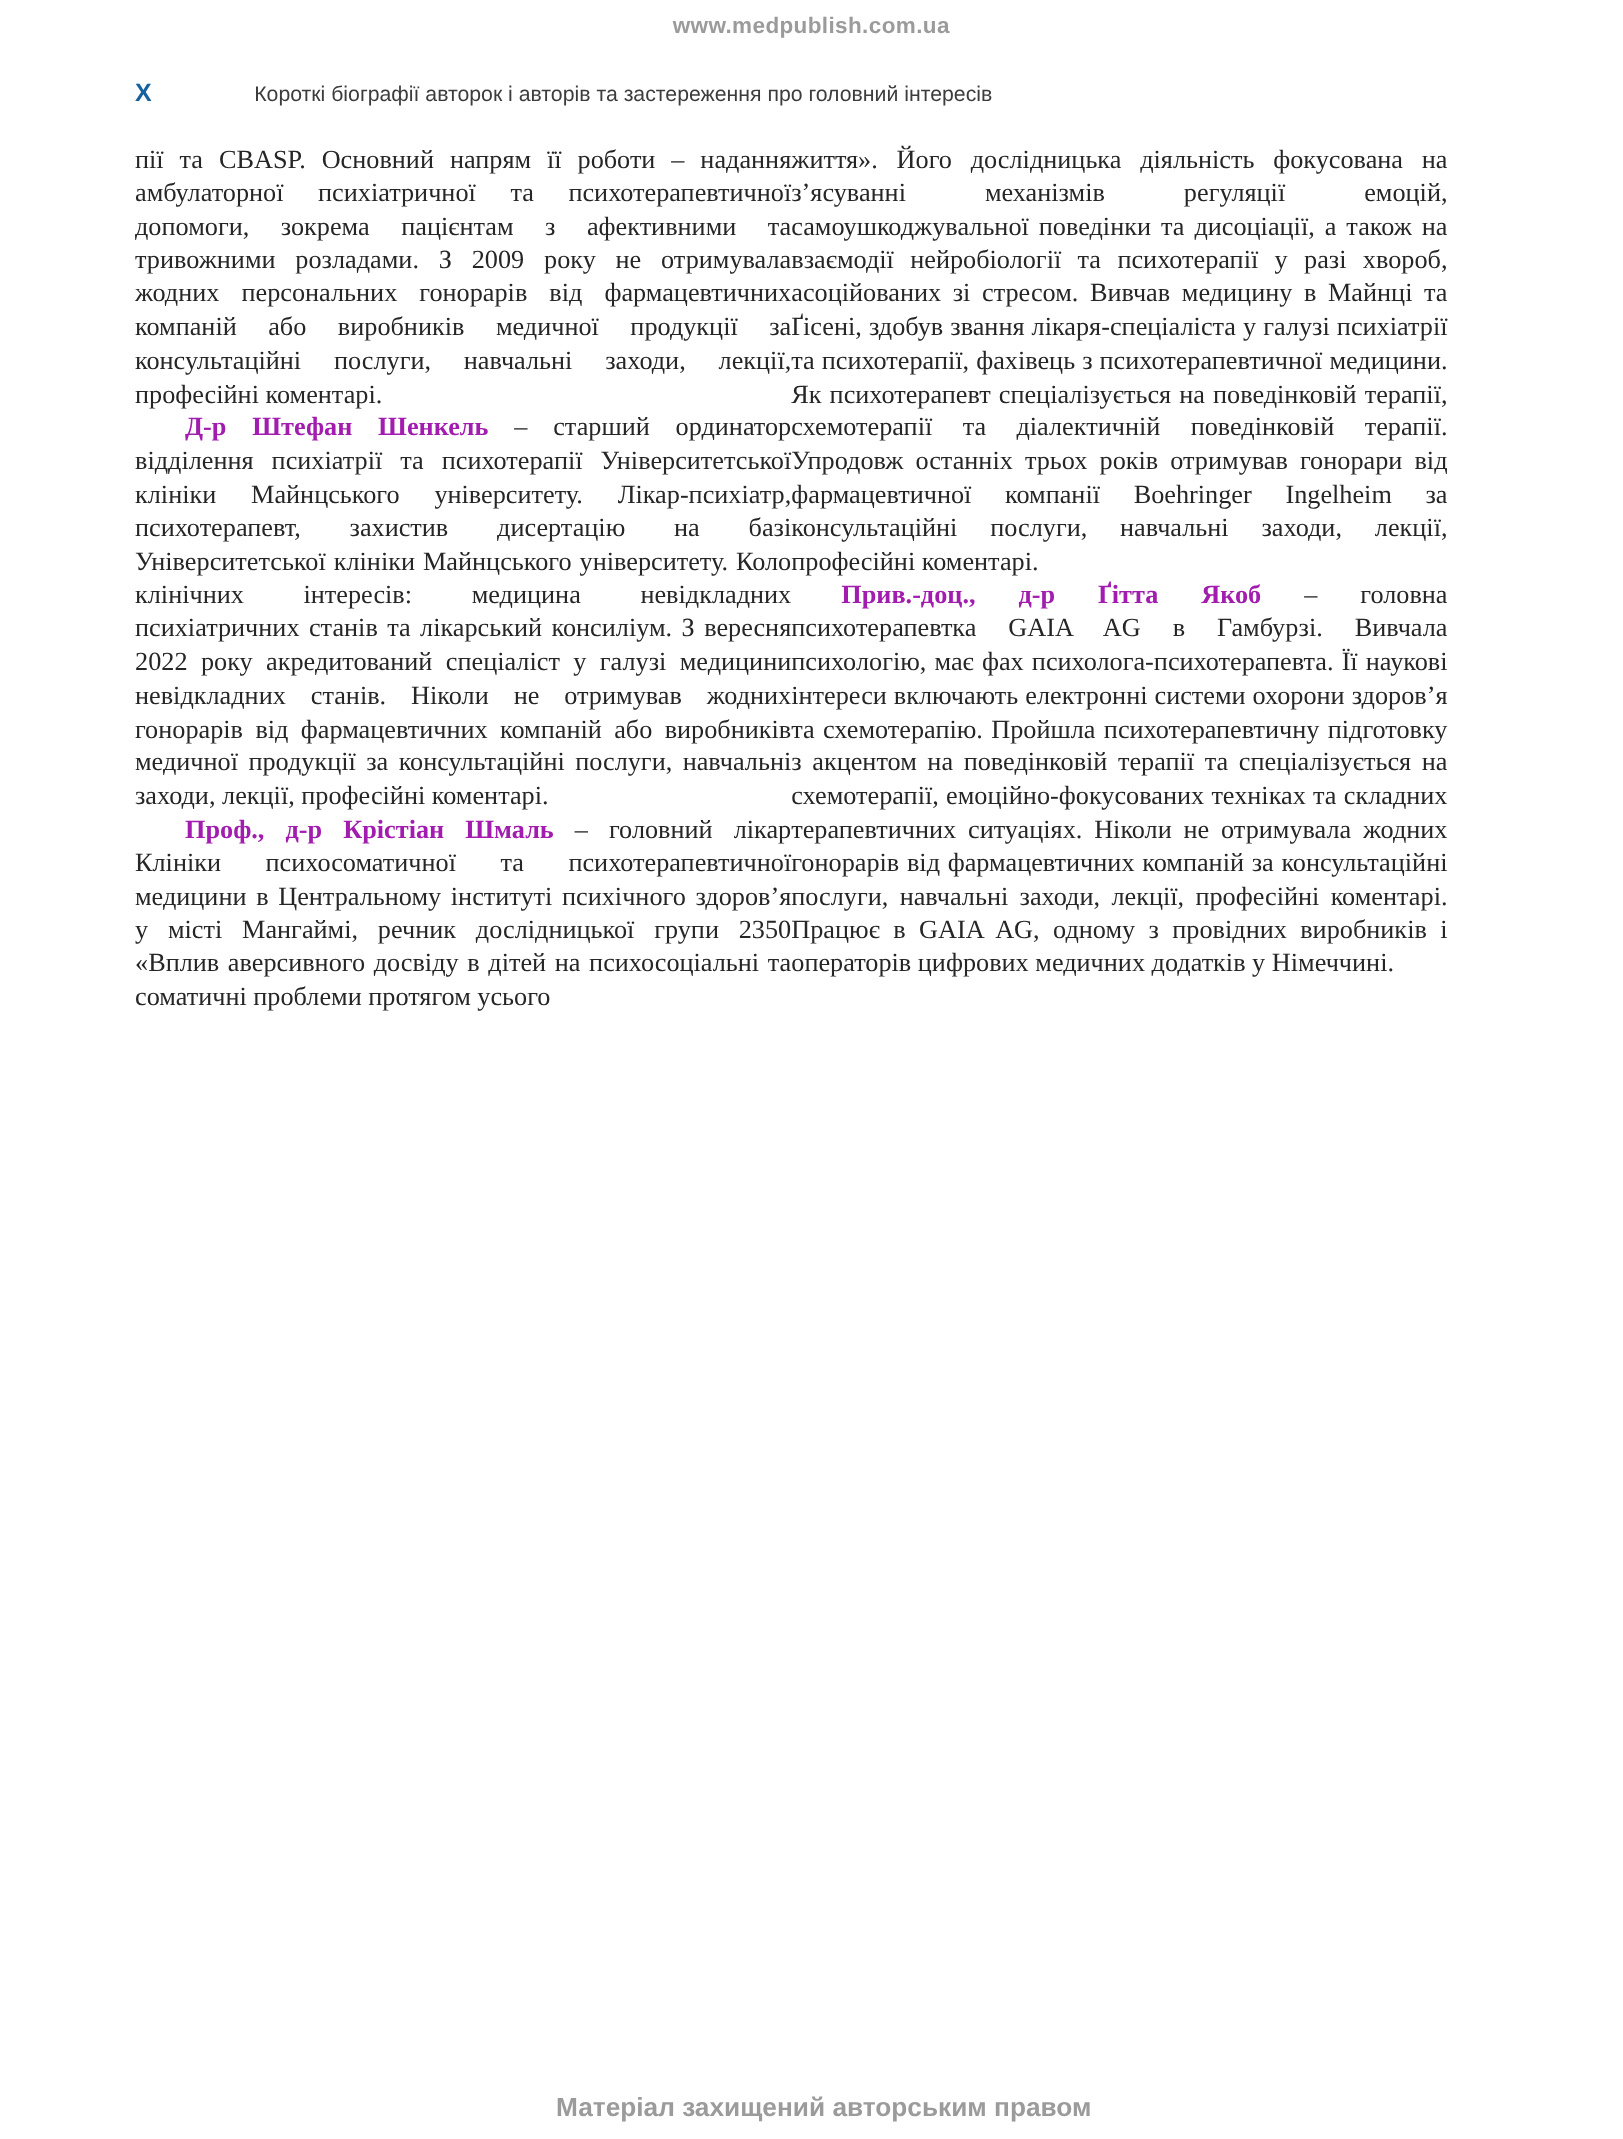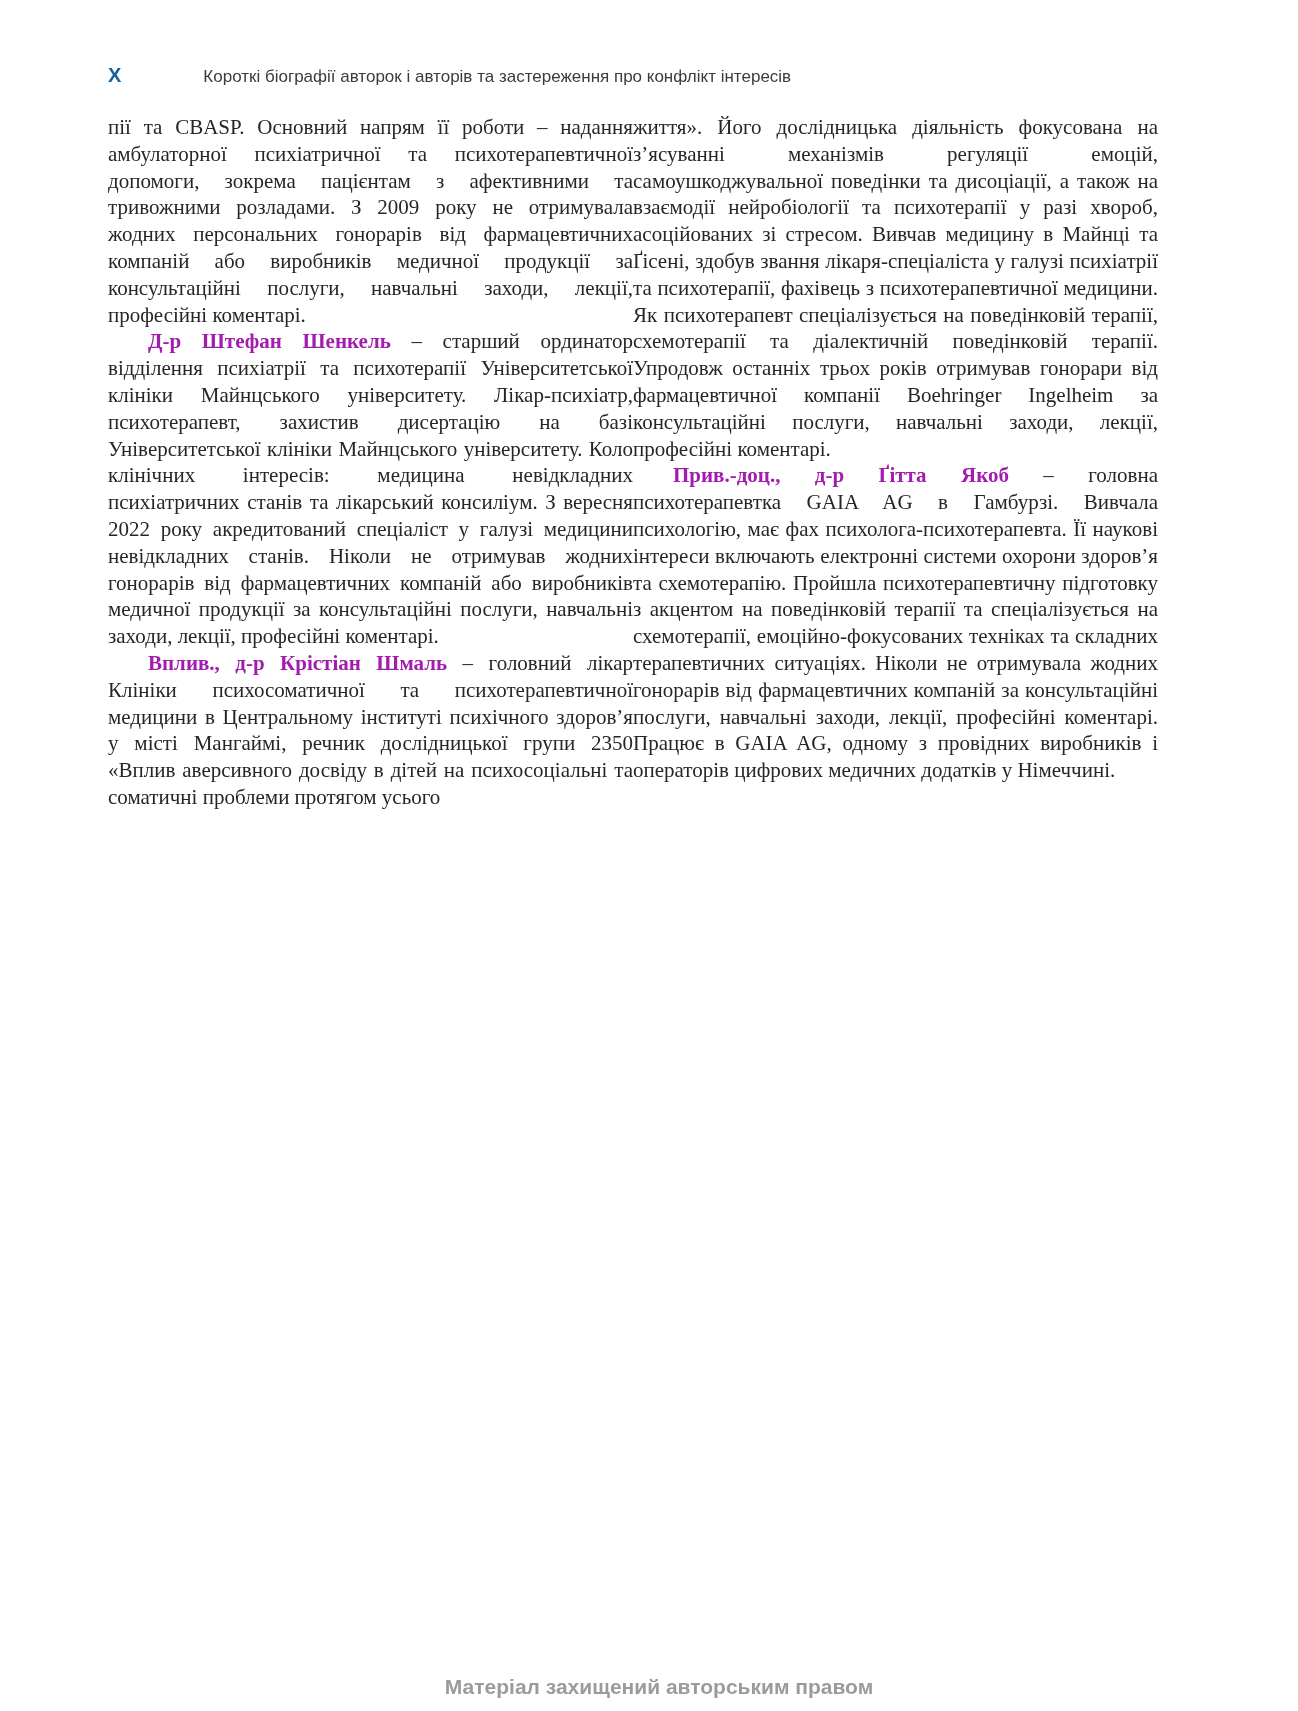--- a/index.html
+++ b/index.html
@@ -78,31 +78,32 @@
     font-size: 21px;
     color: #9b9b9b;
     padding-left: 20px;
   }
 </style>
 </head>
 <body>
 
 <div class="page">
 
+  <div class="site-watermark">www.medpublish.com.ua</div>
 
   <div class="running-header">
     <span class="page-number">X</span>
-    <span class="running-title">Короткі біографії авторок і авторів та застереження про конфлікт інтересів</span>
+    <span class="running-title">Короткі біографії авторок і авторів та застереження про головний інтересів</span>
   </div>
 
   <div class="columns">
     <div class="column">
         <p class="para">пії та CBASP. Основний напрям її роботи – надання амбулаторної психіатричної та психотерапевтичної допомоги, зокрема пацієнтам з афективними та тривожними розладами. З 2009 року не отримувала жодних персональних гонорарів від фармацевтичних компаній або виробників медичної продукції за консультаційні послуги, навчальні заходи, лекції, професійні коментарі.</p>
         <p class="para indent"><strong>Д-р Штефан Шенкель</strong> – старший ординатор відділення психіатрії та психотерапії Університетської клініки Майнцського університету. Лікар-психіатр, психотерапевт, захистив дисертацію на базі Університетської клініки Майнцського університету. Коло клінічних інтересів: медицина невідкладних психіатричних станів та лікарський консиліум. З вересня 2022 року акредитований спеціаліст у галузі медицини невідкладних станів. Ніколи не отримував жодних гонорарів від фармацевтичних компаній або виробників медичної продукції за консультаційні послуги, навчальні заходи, лекції, професійні коментарі.</p>
-        <p class="para indent"><strong>Вплив., д-р Крістіан Шмаль</strong> – головний лікар Клініки психосоматичної та психотерапевтичної медицини в Центральному інституті психічного здоров’я у місті Мангаймі, речник дослідницької групи 2350 «Вплив аверсивного досвіду в дітей на психосоціальні та соматичні проблеми протягом усього</p>
+        <p class="para indent"><strong>Проф., д-р Крістіан Шмаль</strong> – головний лікар Клініки психосоматичної та психотерапевтичної медицини в Центральному інституті психічного здоров’я у місті Мангаймі, речник дослідницької групи 2350 «Вплив аверсивного досвіду в дітей на психосоціальні та соматичні проблеми протягом усього</p>
       </div>
     <div class="column">
         <p class="para">життя». Його дослідницька діяльність фокусована на з’ясуванні механізмів регуляції емоцій, самоушкоджувальної поведінки та дисоціації, а також на взаємодії нейробіології та психотерапії у разі хвороб, асоційованих зі стресом. Вивчав медицину в Майнці та Ґісені, здобув звання лікаря-спеціаліста у галузі психіатрії та психотерапії, фахівець з психотерапевтичної медицини. Як психотерапевт спеціалізується на поведінковій терапії, схемотерапії та діалектичній поведінковій терапії. Упродовж останніх трьох років отримував гонорари від фармацевтичної компанії Boehringer Ingelheim за консультаційні послуги, навчальні заходи, лекції, професійні коментарі.</p>
         <p class="para indent"><strong>Прив.-доц., д-р Ґітта Якоб</strong> – головна психотерапевтка GAIA AG в Гамбурзі. Вивчала психологію, має фах психолога-психотерапевта. Її наукові інтереси включають електронні системи охорони здоров’я та схемотерапію. Пройшла психотерапевтичну підготовку з акцентом на поведінковій терапії та спеціалізується на схемотерапії, емоційно-фокусованих техніках та складних терапевтичних ситуаціях. Ніколи не отримувала жодних гонорарів від фармацевтичних компаній за консультаційні послуги, навчальні заходи, лекції, професійні коментарі. Працює в GAIA AG, одному з провідних виробників і операторів цифрових медичних додатків у Німеччині.</p>
       </div>
   </div>
 
   <div class="page-footer">Матеріал захищений авторським правом</div>
 
 </div>

